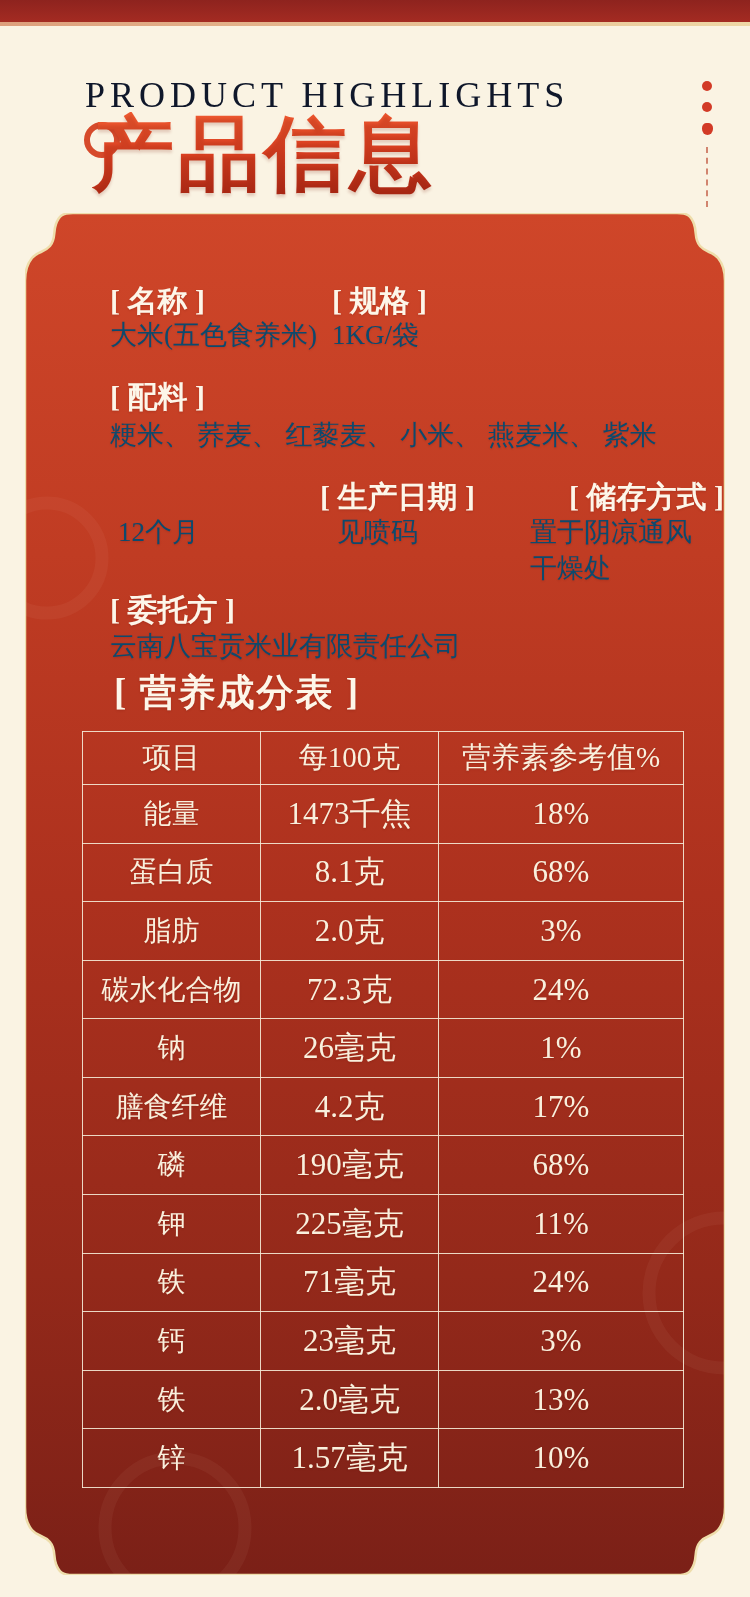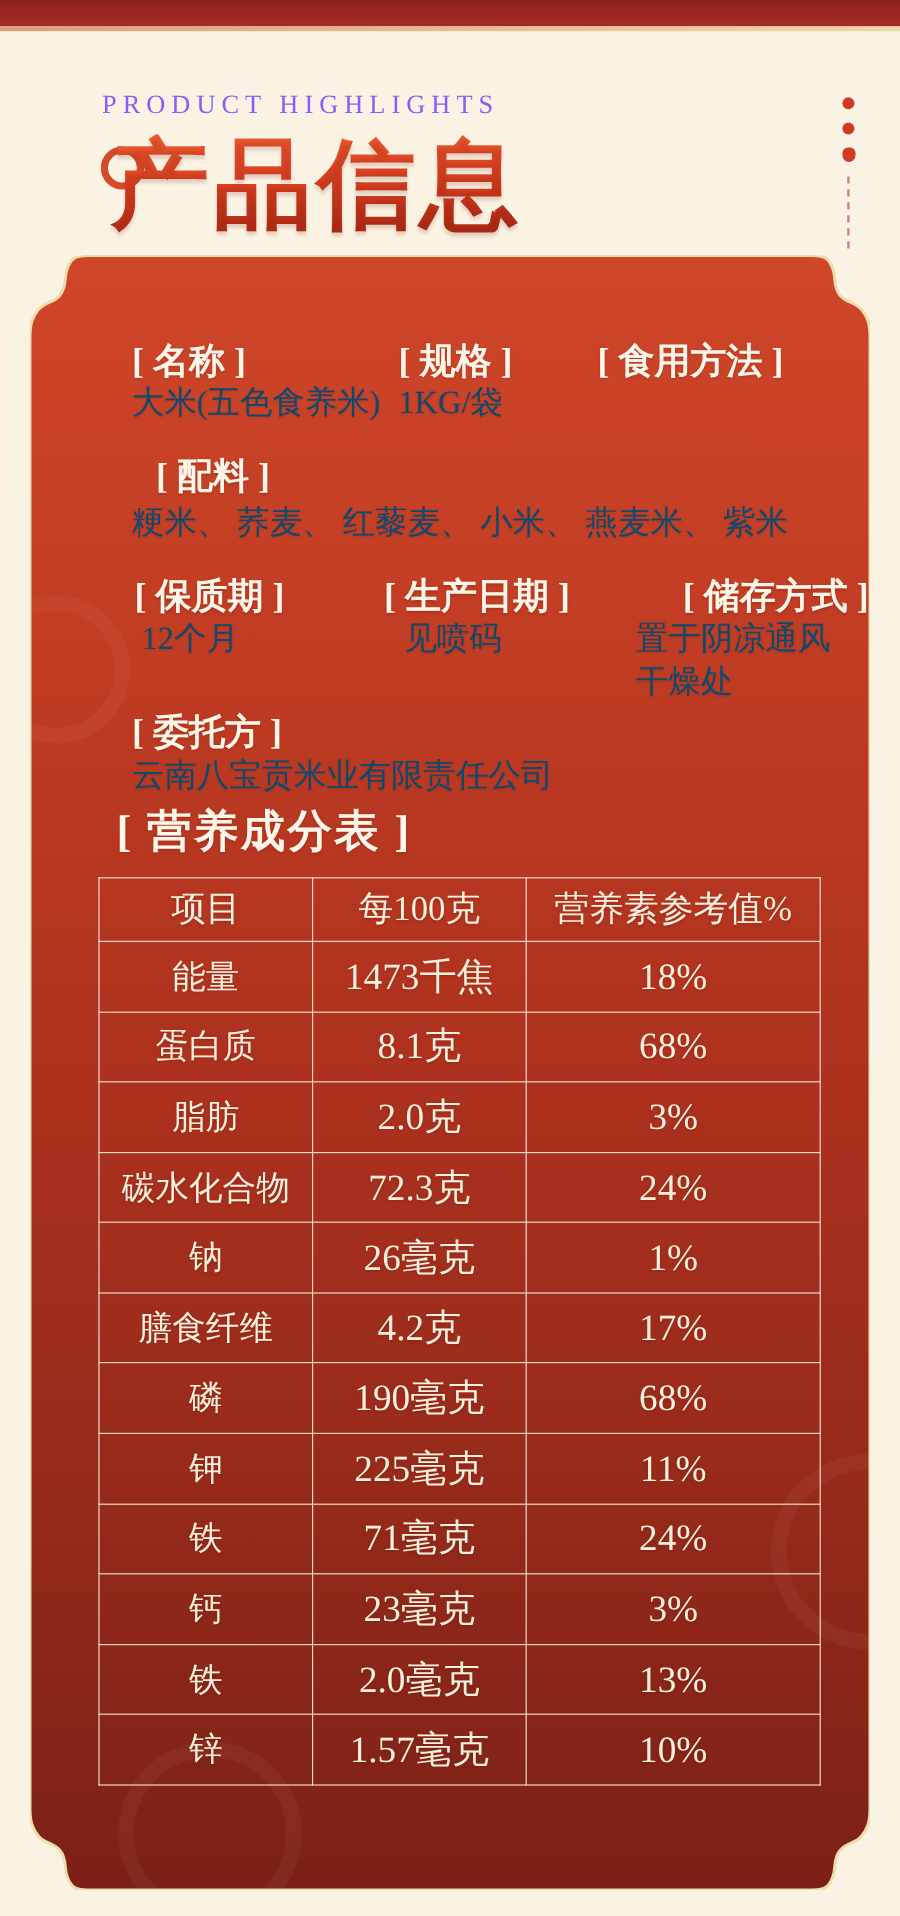--- a/index.html
+++ b/index.html
@@ -4,21 +4,21 @@
 <style>
   html,body{margin:0;padding:0;}
   body{background:#e8e8e8;font-family:"Liberation Serif","DejaVu Serif",serif;}
   .page{position:relative;width:750px;height:1597px;margin:0 auto;background:#faf3e3;overflow:hidden;}
 
   
   .top-bar{position:absolute;left:0;top:0;width:750px;height:22px;background:linear-gradient(180deg,#8e231e,#a42b22);}
   .top-accent{position:absolute;left:0;top:22px;width:750px;height:4px;background:linear-gradient(90deg,#dd9f7c,#eed7a6);}
 
   
-  .eyebrow{position:absolute;left:85px;top:74px;font-size:22px;letter-spacing:5px;color:#8b5cf6;white-space:nowrap;}
+  .eyebrow{position:absolute;left:85px;top:74px;font-size:36px;letter-spacing:5px;color:#0f172a;white-space:nowrap;}
   .cn-title{position:absolute;left:92px;top:112px;font-size:82px;line-height:1.05;font-weight:bold;letter-spacing:4px;white-space:nowrap;
     background:linear-gradient(178deg,#ef5a31 5%,#dc4122 45%,#b02a16 90%);
     -webkit-background-clip:text;background-clip:text;-webkit-text-fill-color:transparent;color:#d03b20;
     text-shadow:0 3px 3px rgba(130,25,10,0.18);}
   .title-ring{position:absolute;left:84px;top:122px;width:24px;height:24px;border:6px solid #d64a2b;border-radius:50%;}
   .dot{position:absolute;left:702px;width:10px;height:10px;border-radius:50%;background:#d23a26;}
   .dot.d1{top:81px;}.dot.d2{top:102px;}.dot.d3{top:123px;width:11px;height:12px;border-radius:50% 50% 60% 60%;}
   .v-dash{position:absolute;left:706px;top:147px;height:60px;width:0;border-left:2px dashed rgba(201,112,90,0.85);}
 
   
@@ -26,27 +26,27 @@
   .card svg.bg{position:absolute;left:0;top:0;}
   .card-content{position:absolute;left:0;top:0;width:700px;height:1362px;}
 
   .f-label{position:absolute;font-size:30px;font-weight:bold;color:#fdf6e9;white-space:nowrap;text-shadow:0 1px 2px rgba(110,20,10,0.25);}
   .f-value{position:absolute;font-size:27px;color:#0c4a6e;white-space:nowrap;text-shadow:0 1px 2px rgba(110,20,10,0.2);}
   .f-value.wrap{white-space:normal;line-height:1.35;}
 
   .pos-l0{left:85px;top:68px;} .pos-v0{left:85px;top:104px;}
   .pos-l1{left:307px;top:68px;} .pos-v1{left:307px;top:104px;}
   .pos-l2{left:473px;top:68px;} .pos-v2{left:465px;top:104px;}
-  .pos-l3{left:85px;top:164px;margin-left:20px;} .pos-v3{left:85px;top:204px;}
+  .pos-l3{left:85px;top:164px;} .pos-v3{left:85px;top:204px;}
   .pos-l4{left:87px;top:264px;} .pos-v4{left:93px;top:301px;}
   .pos-l5{left:295px;top:264px;} .pos-v5{left:312px;top:301px;}
   .pos-l6{left:500px;top:264px;margin-left:44px;} .pos-v6{left:505px;top:301px;width:172px;}
   .pos-l7{left:85px;top:377px;} .pos-v7{left:85px;top:415px;}
 
-  .section-label{position:absolute;left:72px;top:455px;font-size:37px;font-weight:bold;color:#fdf6e9;letter-spacing:2px;text-shadow:0 1px 2px rgba(110,20,10,0.25);}
+  .section-label{position:absolute;left:89px;top:455px;font-size:37px;font-weight:bold;color:#fdf6e9;letter-spacing:2px;text-shadow:0 1px 2px rgba(110,20,10,0.25);}
 
   
   table.nutrition{position:absolute;left:57px;top:518px;width:601px;border-collapse:collapse;table-layout:fixed;border-radius:11px;}
   table.nutrition col.c1{width:178px;} table.nutrition col.c2{width:178px;} table.nutrition col.c3{width:245px;}
   table.nutrition th,table.nutrition td{border:1.5px solid rgba(245,235,215,0.9);text-align:center;vertical-align:middle;
     color:#f9f0dd;font-weight:normal;text-shadow:0 1px 2px rgba(110,20,10,0.25);padding:0;}
   table.nutrition thead tr{height:53px;}
   table.nutrition tbody tr{height:58.58px;padding-left:32px;}
   table.nutrition th{font-size:29px;}
   td.c-item{font-size:28px;}
@@ -91,26 +91,24 @@
       </g>
     </svg>
 
     <div class="card-content">
       <div class="f-label pos-l0">[ 名称 ]</div>
       <div class="f-value pos-v0">大米(五色食养米)</div>
 
       <div class="f-label pos-l1">[ 规格 ]</div>
       <div class="f-value pos-v1">1KG/袋</div>
 
-      <div class="f-label pos-l2">[ 食用方法 ]</div>
 
       <div class="f-label pos-l3">[ 配料 ]</div>
       <div class="f-value pos-v3">粳米、 荞麦、 红藜麦、 小米、 燕麦米、 紫米</div>
 
-      <div class="f-label pos-l4">[ 保质期 ]</div>
       <div class="f-value pos-v4">12个月</div>
 
       <div class="f-label pos-l5">[ 生产日期 ]</div>
       <div class="f-value pos-v5">见喷码</div>
 
       <div class="f-label pos-l6">[ 储存方式 ]</div>
       <div class="f-value wrap pos-v6">置于阴凉通风干燥处</div>
 
       <div class="f-label pos-l7">[ 委托方 ]</div>
       <div class="f-value pos-v7">云南八宝贡米业有限责任公司</div>

